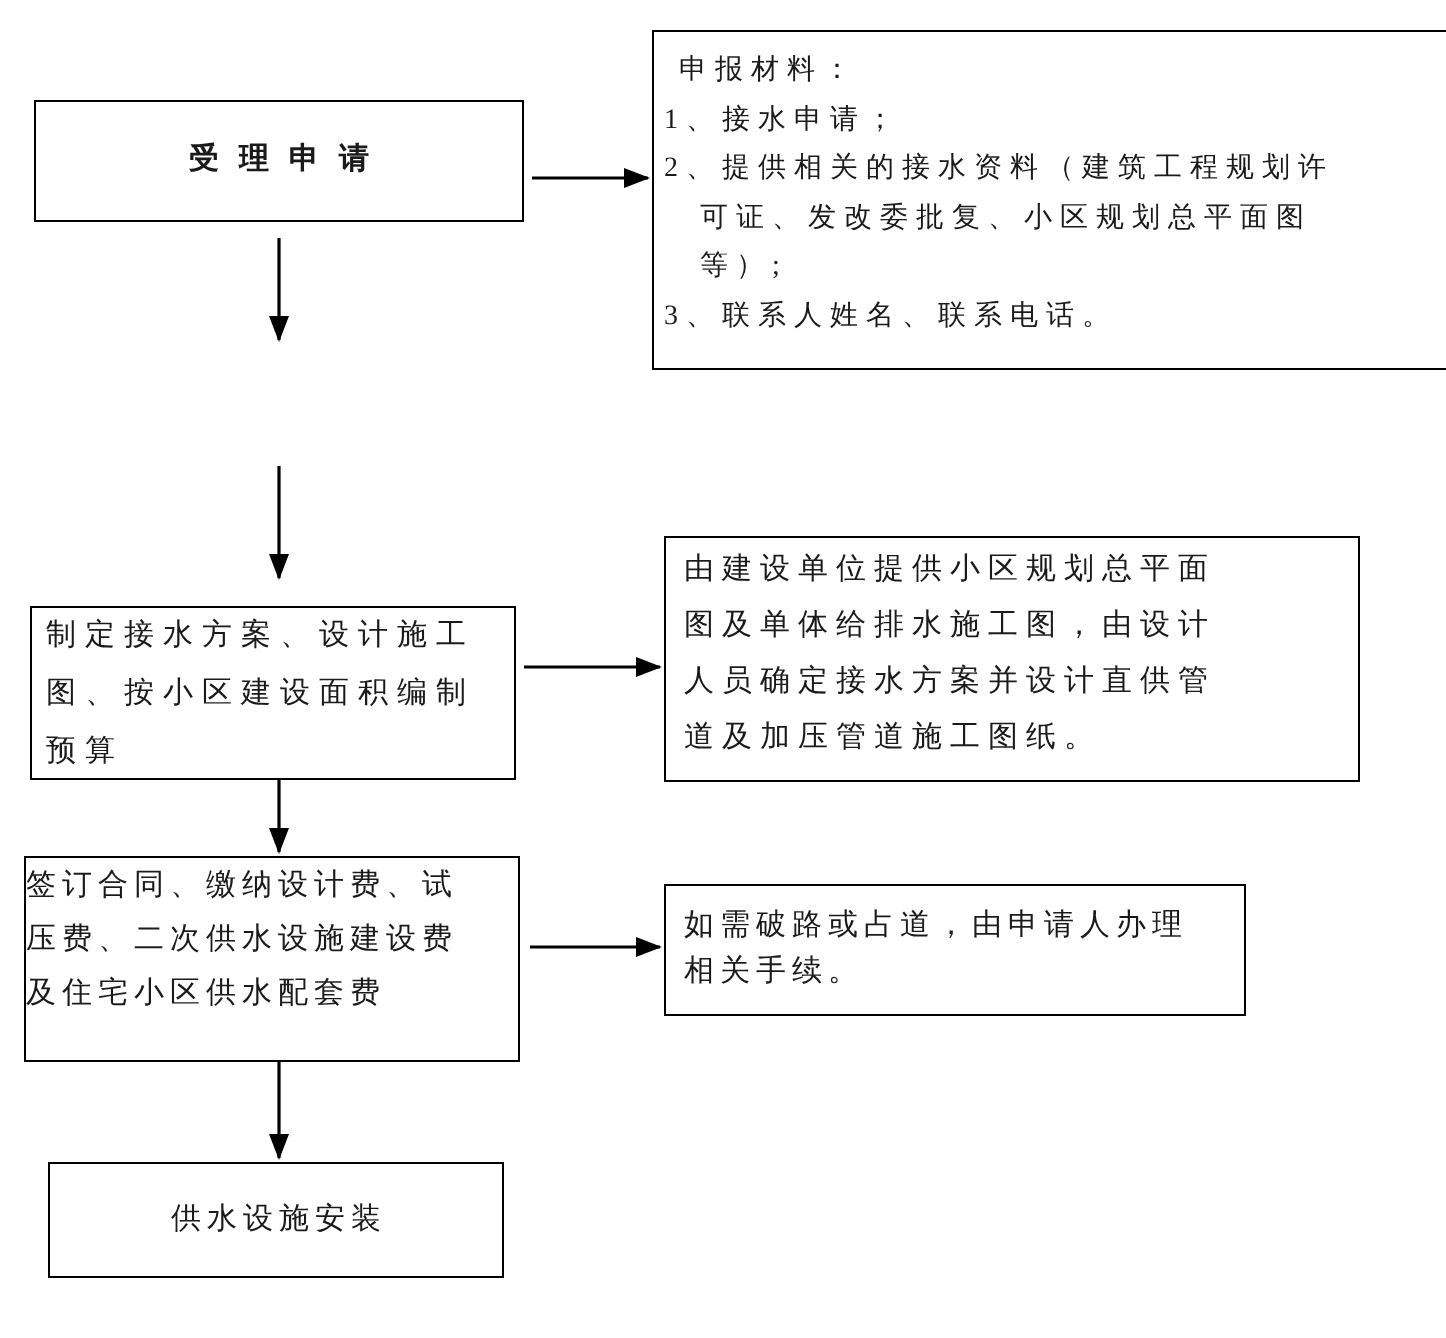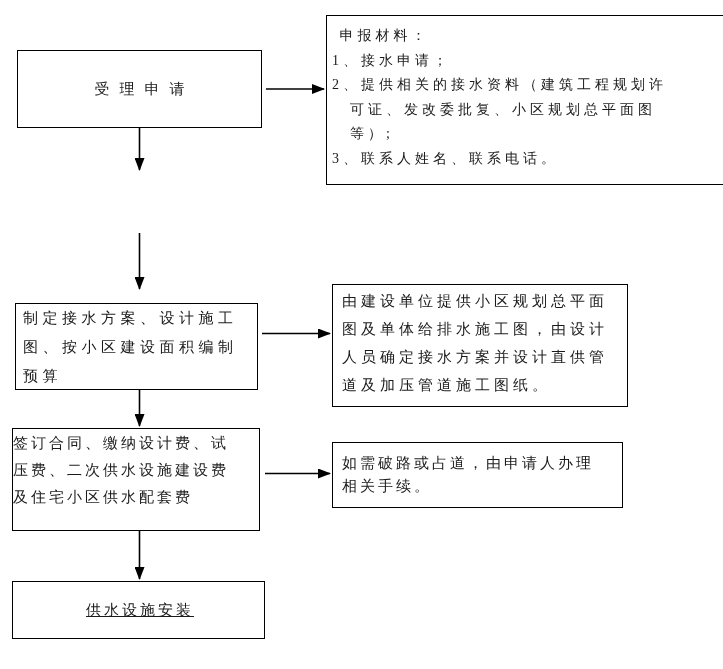--- a/index.html
+++ b/index.html
@@ -33,28 +33,28 @@
     line-height: 1.5;
     white-space: pre-wrap;
   }
   .center {
     display: flex;
     align-items: center;
     justify-content: center;
     text-align: center;
   }
   
-  .step-1 { left: 17px;  top: 50px;  width: 245px; height: 78px;  letter-spacing: 10px; text-indent: 10px; }
+  .step-1 { left: 17px;  top: 50px;  width: 245px; height: 61px;  letter-spacing: 10px; text-indent: 10px; font-weight: bold; }
   .step-2 { left: 13px;  top: 172px; width: 244px; height: 61px;  letter-spacing: 6px;  text-indent: 6px; }
   .step-3 { left: 15px;  top: 291px; width: 243px; height: 87px;  letter-spacing: 4.5px; line-height: 29px; padding: 0 4px 0 7px; margin-top: 12px; }
   .step-4 { left: 12px;  top: 428px; width: 248px; height: 103px; letter-spacing: 3px;  line-height: 27px; padding: 1px 4px 0 0; }
-  .step-5 { left: 12px;  top: 581px; width: 253px; height: 58px;  letter-spacing: 3px;  text-indent: 3px; text-decoration: underline; }
+  .step-5 { left: 24px;  top: 581px; width: 228px; height: 58px;  letter-spacing: 3px;  text-indent: 3px; }
   
   .note-1 { left: 326px; top: 15px;  width: 448px; height: 170px; font-size: 14px; letter-spacing: 4px; line-height: 24.5px; padding: 8px 2px 0 5px; }
-  .note-2 { left: 332px; top: 284px; width: 296px; height: 123px; letter-spacing: 4px; line-height: 28px; padding: 2px 2px 0 9px; }
+  .note-2 { left: 332px; top: 268px; width: 348px; height: 123px; letter-spacing: 4px; line-height: 28px; padding: 2px 2px 0 9px; }
   .note-3 { left: 332px; top: 442px; width: 291px; height: 66px;  letter-spacing: 3px; line-height: 23px; padding: 9px 2px 0 9px; }
 </style>
 </head>
 <body>
 
 <div class="canvas">
 
   <svg class="connectors" width="723" height="669" viewBox="0 0 723 669" xmlns="http://www.w3.org/2000/svg">
     <defs>
       <marker id="arrowhead" markerUnits="userSpaceOnUse" markerWidth="13" markerHeight="10" viewBox="0 0 13 10" refX="12" refY="5" orient="auto">

